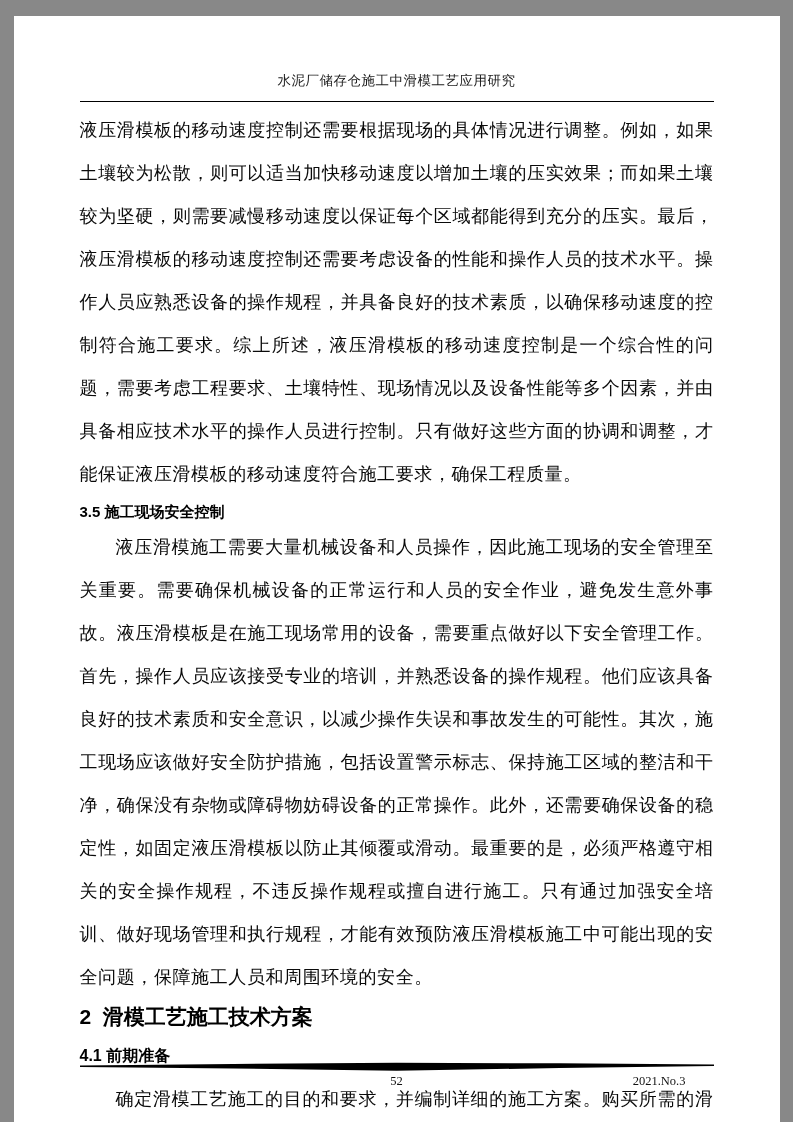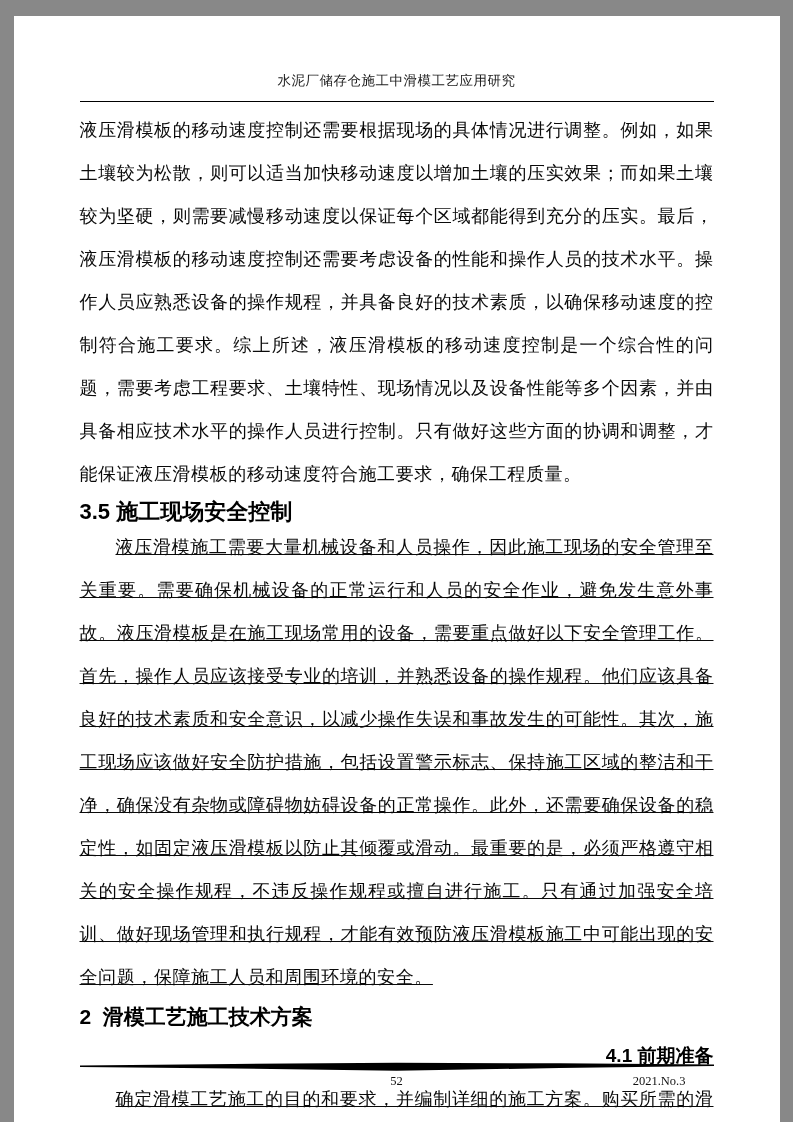--- a/index.html
+++ b/index.html
@@ -38,42 +38,41 @@
   
   .doc-body { margin-top: 7px; }
   .body-para {
     font-size: 18px;
     line-height: 43px;
     letter-spacing: 0.6px;
     text-align: justify;
     text-align-last: left;
     color: #0a0a0a;
   }
-  .body-para.indent { text-indent: 2em; text-decoration: underline; }
+  .body-para.indent { text-indent: 2em; }
   .sec-heading {
     font-family: "Liberation Sans", "DejaVu Sans", sans-serif;
     font-weight: bold;
     white-space: pre-wrap;
     color: #000;
   }
   .h-level3 {
-    font-size: 22px;
+    font-size: 15px;
     line-height: 29px;
     margin: 1px 0 0 0;
   }
   .h-level2 {
     font-size: 21px;
     line-height: 30px;
     margin: 3px 0 0 0;
   }
   .h-level3b {
-    font-size: 19px;
+    font-size: 16px;
     line-height: 28px;
     margin: 10px 0 8px 0;
-    text-align: right;
   }
   
   .page-footer {
     position: absolute;
     left: 66px;
     right: 66px;
     top: 1046px;
   }
   .footer-bar { display: block; width: 100%; height: 10px; }
   .footer-row {

